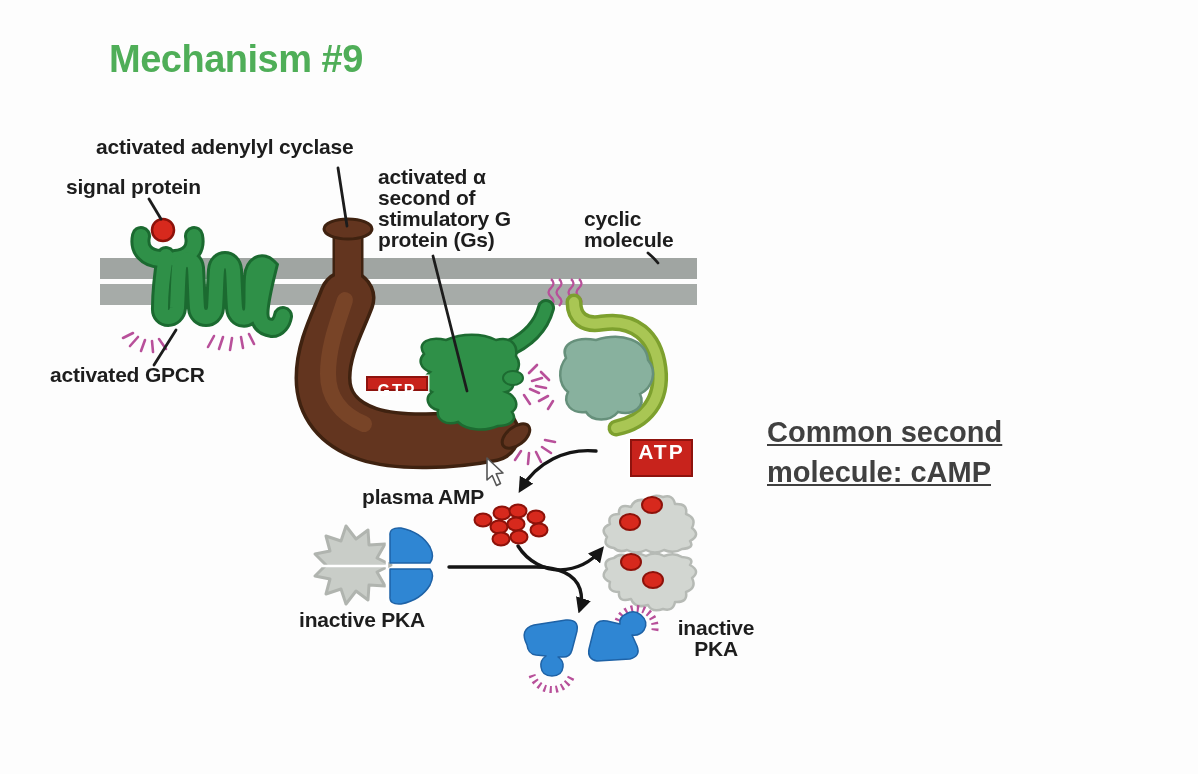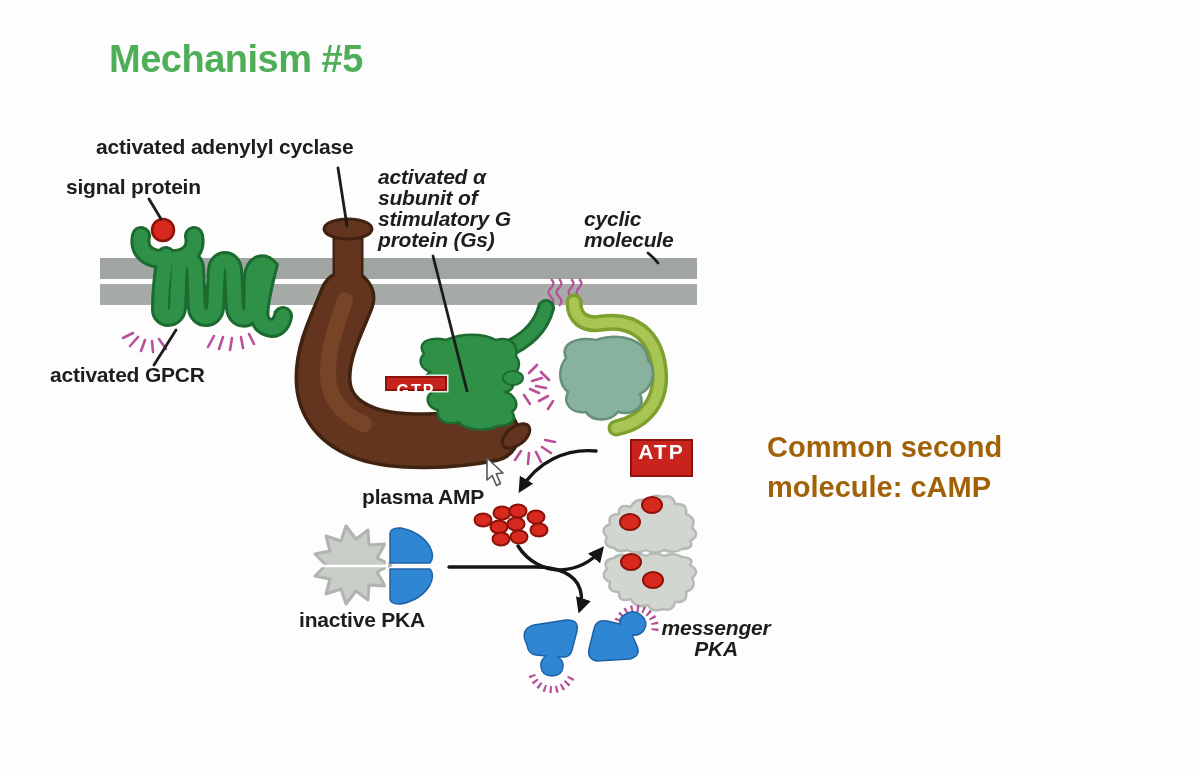--- a/index.html
+++ b/index.html
@@ -3,26 +3,26 @@
 <meta charset="utf-8">
 <style>
   html,body{margin:0;padding:0;background:#fdfdfd;}
   .stage{position:relative;width:1198px;height:774px;background:#fdfdfd;overflow:hidden;
          font-family:"Liberation Sans",sans-serif;}
   .stage svg{position:absolute;left:0;top:0;}
   .title{position:absolute;left:109px;top:38px;font:700 38px/42px "Liberation Sans",sans-serif;
          color:#4fae58;letter-spacing:-0.5px;white-space:nowrap;}
   .lbl{position:absolute;font:700 21px/22px "Liberation Sans",sans-serif;color:#1d1d1d;
        letter-spacing:-0.2px;white-space:nowrap;}
-  .lbl.multi div{line-height:21px;font-style:italic;}
+  .lbl.multi div{line-height:21px;}
   .badge{position:absolute;background:#c8231c;border:2px solid #8e130e;color:#ffffff;
          text-align:center;font:700 16px/25px "Liberation Sans",sans-serif;letter-spacing:2px;
          box-shadow:0 0 0 1.5px rgba(255,255,255,.85);box-sizing:border-box;}
-  .note{position:absolute;left:767px;top:427px;font:700 29px/40px "Liberation Sans",sans-serif;
-        color:#a16207;white-space:nowrap;}
+  .note{position:absolute;left:767px;top:412px;font:700 29px/40px "Liberation Sans",sans-serif;
+        color:#404040;white-space:nowrap;text-decoration:underline;}
 </style>
 </head>
 <body>
 
 <div class="stage">
 
   <svg width="1198" height="774" viewBox="0 0 1198 774">
     <defs>
       <marker id="ah" viewBox="0 0 10 10" refX="7" refY="5" markerWidth="4.6" markerHeight="4.6" orient="auto">
         <path d="M0,0 L10,5 L0,10 Z" fill="#151515"></path>
@@ -174,47 +174,47 @@
       <path d="M 618 621 A 19 19 0 1 1 654 634" fill="none" stroke="#b8509a" stroke-width="7" stroke-dasharray="2.2 3.8"></path>
       <path d="M 527 645 Q 519 629 534 625 L 566 620 Q 579 619 577 631 L 572 650 Q 570 658 561 657 L 558 657
                Q 564 661 563 667 Q 562 676 552 676 Q 542 676 541 667 Q 540 660 546 656 L 536 655 Q 528 654 527 645 Z" fill="#2f86d3" stroke="#1e62a6" stroke-width="1.5" stroke-linejoin="round"></path>
       <path d="M 597 661 Q 587 659 589 649 L 594 629 Q 596 619 607 621 L 620 624 Q 619 617 626 614
                Q 634 609 641 615 Q 649 622 644 630 Q 640 636 632 635 L 637 646 Q 641 656 630 659 Z" fill="#2f86d3" stroke="#1e62a6" stroke-width="1.5" stroke-linejoin="round"></path>
     </g>
 
     <path d="M 487 458 L 487 480 L 492.2 475.5 L 496.5 485.5 L 500.5 483.5 L 496.2 473.8 L 503 473 Z" fill="#ffffff" stroke="#555555" stroke-width="1.6" stroke-linejoin="round"></path>
   </svg>
 
-  <div class="title">Mechanism #5</div>
+  <div class="title">Mechanism #9</div>
 
   <div class="lbl" style="left:96px;top:136px">activated adenylyl cyclase</div>
   <div class="lbl" style="left:66px;top:176px">signal protein</div>
 
   <div class="lbl multi" style="left:378px;top:166px">
     <div>activated α</div>
-    <div>subunit of</div>
+    <div>second of</div>
     <div>stimulatory G</div>
     <div>protein (Gs)</div>
   </div>
 
   <div class="lbl multi" style="left:584px;top:208px">
     <div>cyclic</div>
     <div>molecule</div>
   </div>
 
   <div class="lbl" style="left:50px;top:364px">activated GPCR</div>
   <div class="lbl" style="left:362px;top:486px">plasma AMP</div>
   <div class="lbl" style="left:299px;top:609px">inactive PKA</div>
 
   <div class="lbl multi" style="left:654px;top:617px;width:124px;text-align:center">
-    <div>messenger</div>
+    <div>inactive</div>
     <div>PKA</div>
   </div>
 
-  <div class="badge" style="left:385px;top:376px;width:62px;height:15px">GTP</div>
+  <div class="badge" style="left:366px;top:376px;width:62px;height:15px">GTP</div>
   <div class="badge" style="left:630px;top:439px;width:63px;height:38px;font-size:21px;line-height:21px">ATP</div>
 
   <div class="note">
     <div>Common second</div>
     <div>molecule: cAMP</div>
   </div>
 
 </div>
 
 </body></html>

